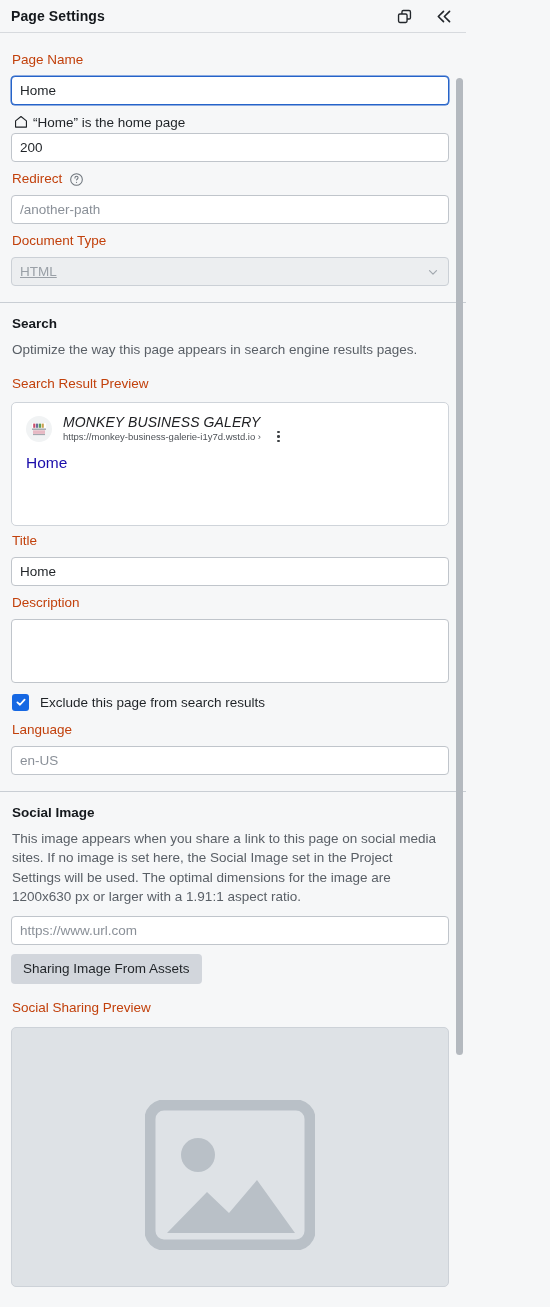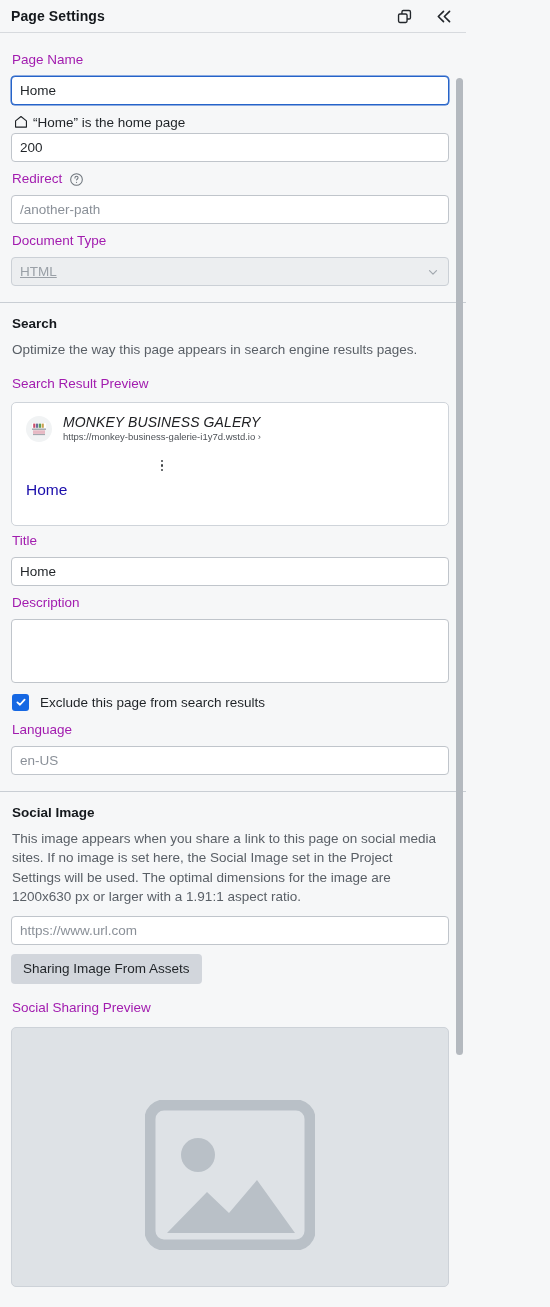--- a/index.html
+++ b/index.html
@@ -61,21 +61,21 @@
 
   .section {
     padding: 12px 17px 14px 11px;
   }
   .section + .section { border-top: 1px solid #c9ced4; }
 
   .field { margin-bottom: 2px; }
 
   .label {
     font-size: 13.5px;
-    color: #a21caf;
+    color: #c2410c;
     line-height: 22px;
     padding: 4px 0 5px 1px;
     display: flex;
     align-items: center;
     gap: 7px;
     text-align: center;
   }
   .section-title {
     font-size: 13.5px;
     font-weight: bold;
@@ -163,21 +163,21 @@
     overflow: hidden;
     margin-top: 1px;
   }
   .site-name {
     font-size: 14px;
     color: #202124;
     line-height: 15px;
     letter-spacing: 0.1px;
     font-style: italic;
   }
-  .site-url-row { display: flex; align-items: center; gap: 16px; flex-direction: column; }
+  .site-url-row { display: flex; align-items: center; gap: 16px; }
   .site-url {
     font-size: 9.5px;
     color: #4d5156;
     line-height: 14px;
   }
   .kebab { display: flex; flex-direction: column; gap: 2px; cursor: pointer; }
   .kebab i { width: 2.6px; height: 2.6px; border-radius: 50%; background: #3c4043; display: block; }
   .preview-title {
     font-size: 15.5px;
     color: #1a0dab;

